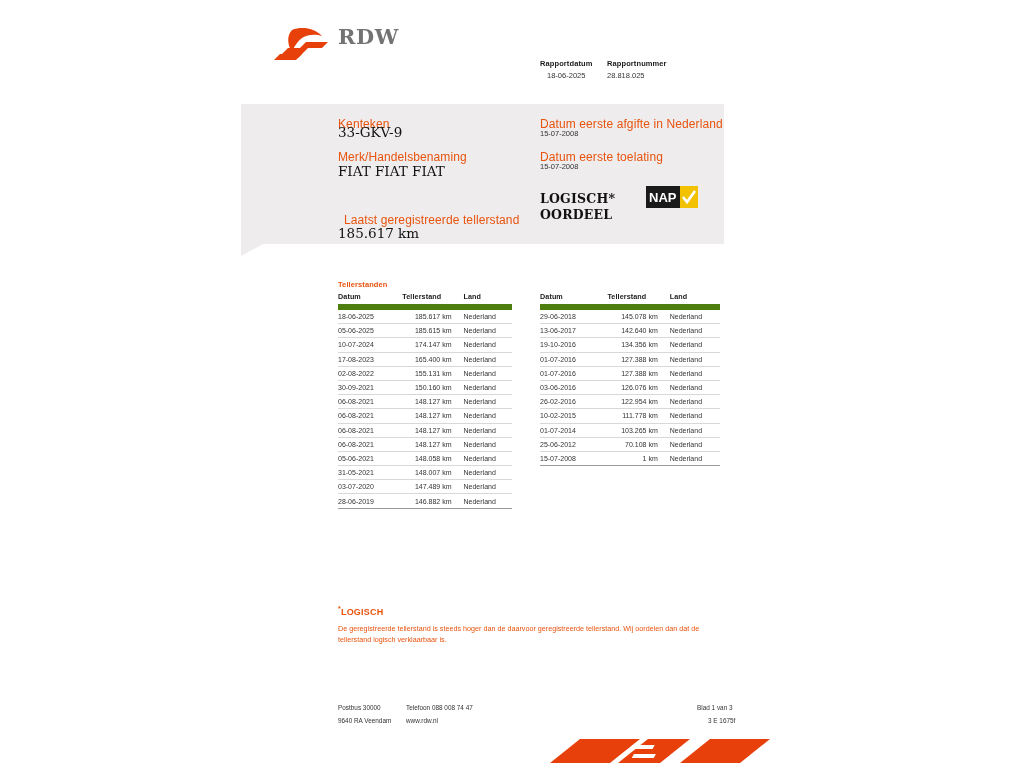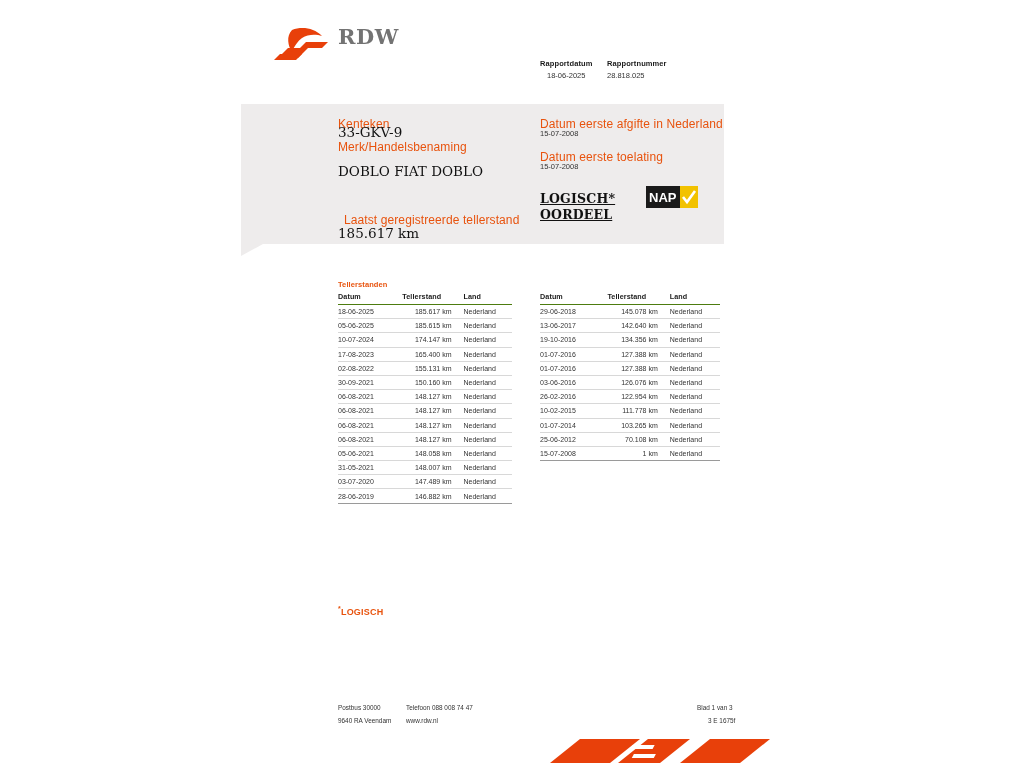--- a/index.html
+++ b/index.html
@@ -124,21 +124,20 @@
   .oordeel {
     position: absolute;
     left: 540px;
     top: 191px;
     font-size: 12.5px;
     font-weight: bold;
     color: #111;
     line-height: 16px;
     font-family: "DejaVu Serif", serif;
     letter-spacing: 0.2px;
-    text-decoration: underline;
   }
 
   .nap-badge {
     position: absolute;
     left: 646px;
     top: 186px;
     width: 40px;
     height: 22px;
   }
 
@@ -164,21 +163,21 @@
   .tbl table {
     border-collapse: collapse;
     width: 100%;
   }
   .tbl th {
     font-size: 7.2px;
     font-weight: bold;
     color: #1a1a1a;
     text-align: left;
     padding: 0 0 3px 0;
-    border-bottom: 1px solid #4d7c0f;
+    border-bottom: 6px solid #4d7c0f;
     letter-spacing: 0.1px;
   }
   .tbl th.num { text-align: center; }
   .tbl td {
     font-size: 7px;
     color: #333;
     padding: 3.1px 0 3.1px 0;
     border-bottom: 1px solid #d8d8d8;
     white-space: nowrap;
   }
@@ -264,22 +263,22 @@
       <div class="meta-value">28.818.025</div>
     </div>
   </div>
 
   <div class="panel"></div>
   <div class="panel-notch"></div>
 
   <div class="fld-label" style="left:338px; top:117px;">Kenteken</div>
   <div class="fld-big" style="left:338px; top:124px;">33-GKV-9</div>
 
-  <div class="fld-label" style="left:338px; top:140px;">Merk/Handelsbenaming</div>
-  <div class="fld-big" style="left:338px; top:163px;">DOBLO FIAT DOBLO</div>
+  <div class="fld-label" style="left:338px; top:150px;">Merk/Handelsbenaming</div>
+  <div class="fld-big" style="left:338px; top:163px;">FIAT FIAT FIAT</div>
 
   <div class="fld-label" style="left:338px; top:213px;padding-left:6px;">Laatst geregistreerde tellerstand</div>
   <div class="fld-big" style="left:338px; top:225px;">185.617 km</div>
 
   <div class="fld-label" style="left:540px; top:117px;">Datum eerste afgifte in Nederland</div>
   <div class="fld-small" style="left:540px; top:129px;">15-07-2008</div>
 
   <div class="fld-label" style="left:540px; top:150px;">Datum eerste toelating</div>
   <div class="fld-small" style="left:540px; top:162px;">15-07-2008</div>
 
@@ -448,20 +447,21 @@
             <td class="col-stand num">1 km</td>
             <td class="col-land c-land">Nederland</td>
           </tr>
         </tbody>
     </table>
   </div>
 
   <div class="note-title">
     <span class="note-star">*</span><span>LOGISCH</span>
   </div>
+  <div class="note-body">De geregistreerde tellerstand is steeds hoger dan de daarvoor geregistreerde tellerstand. Wij oordelen dan dat de tellerstand logisch verklaarbaar is.</div>
 
   <div class="foot f1">Postbus 30000</div>
   <div class="foot f2">9640 RA Veendam</div>
   <div class="foot f3">Telefoon 088 008 74 47</div>
   <div class="foot f4">www.rdw.nl</div>
   <div class="foot f5">Blad 1 van 3</div>
   <div class="foot f6">3 E 1675f</div>
 
   <div class="footer-graphic">
     <svg width="250" height="36" viewBox="0 0 250 36" xmlns="http://www.w3.org/2000/svg">

